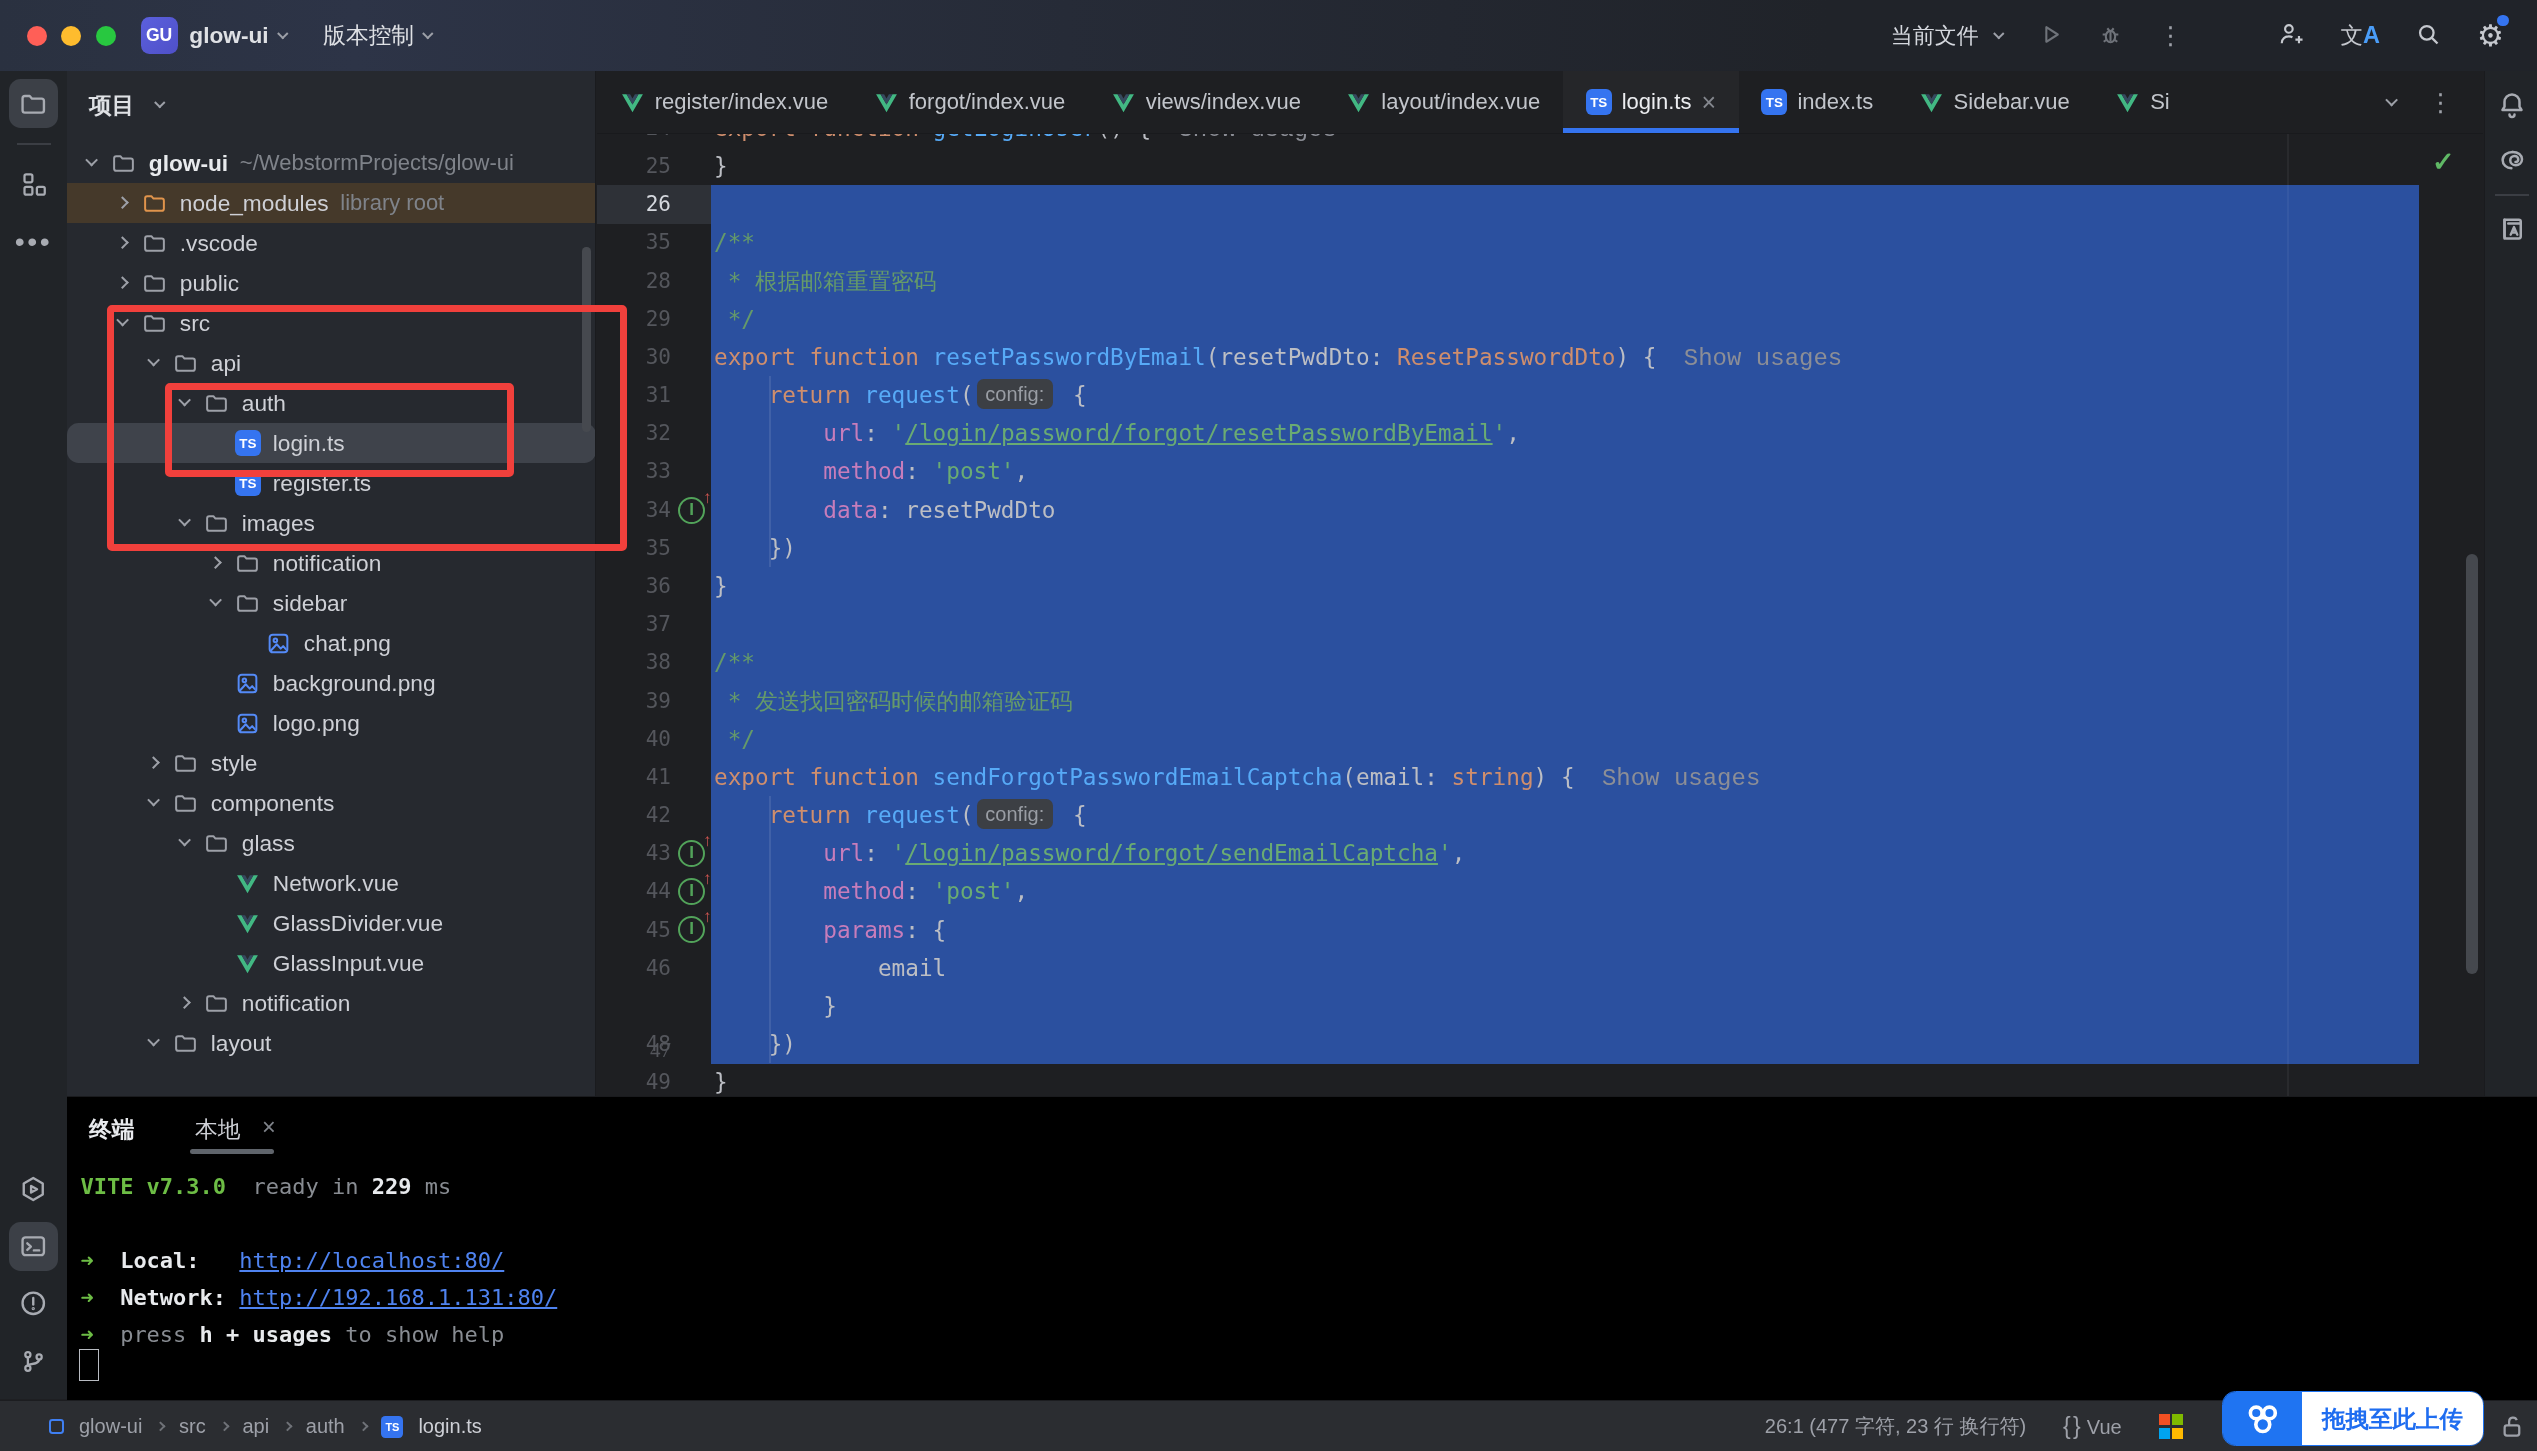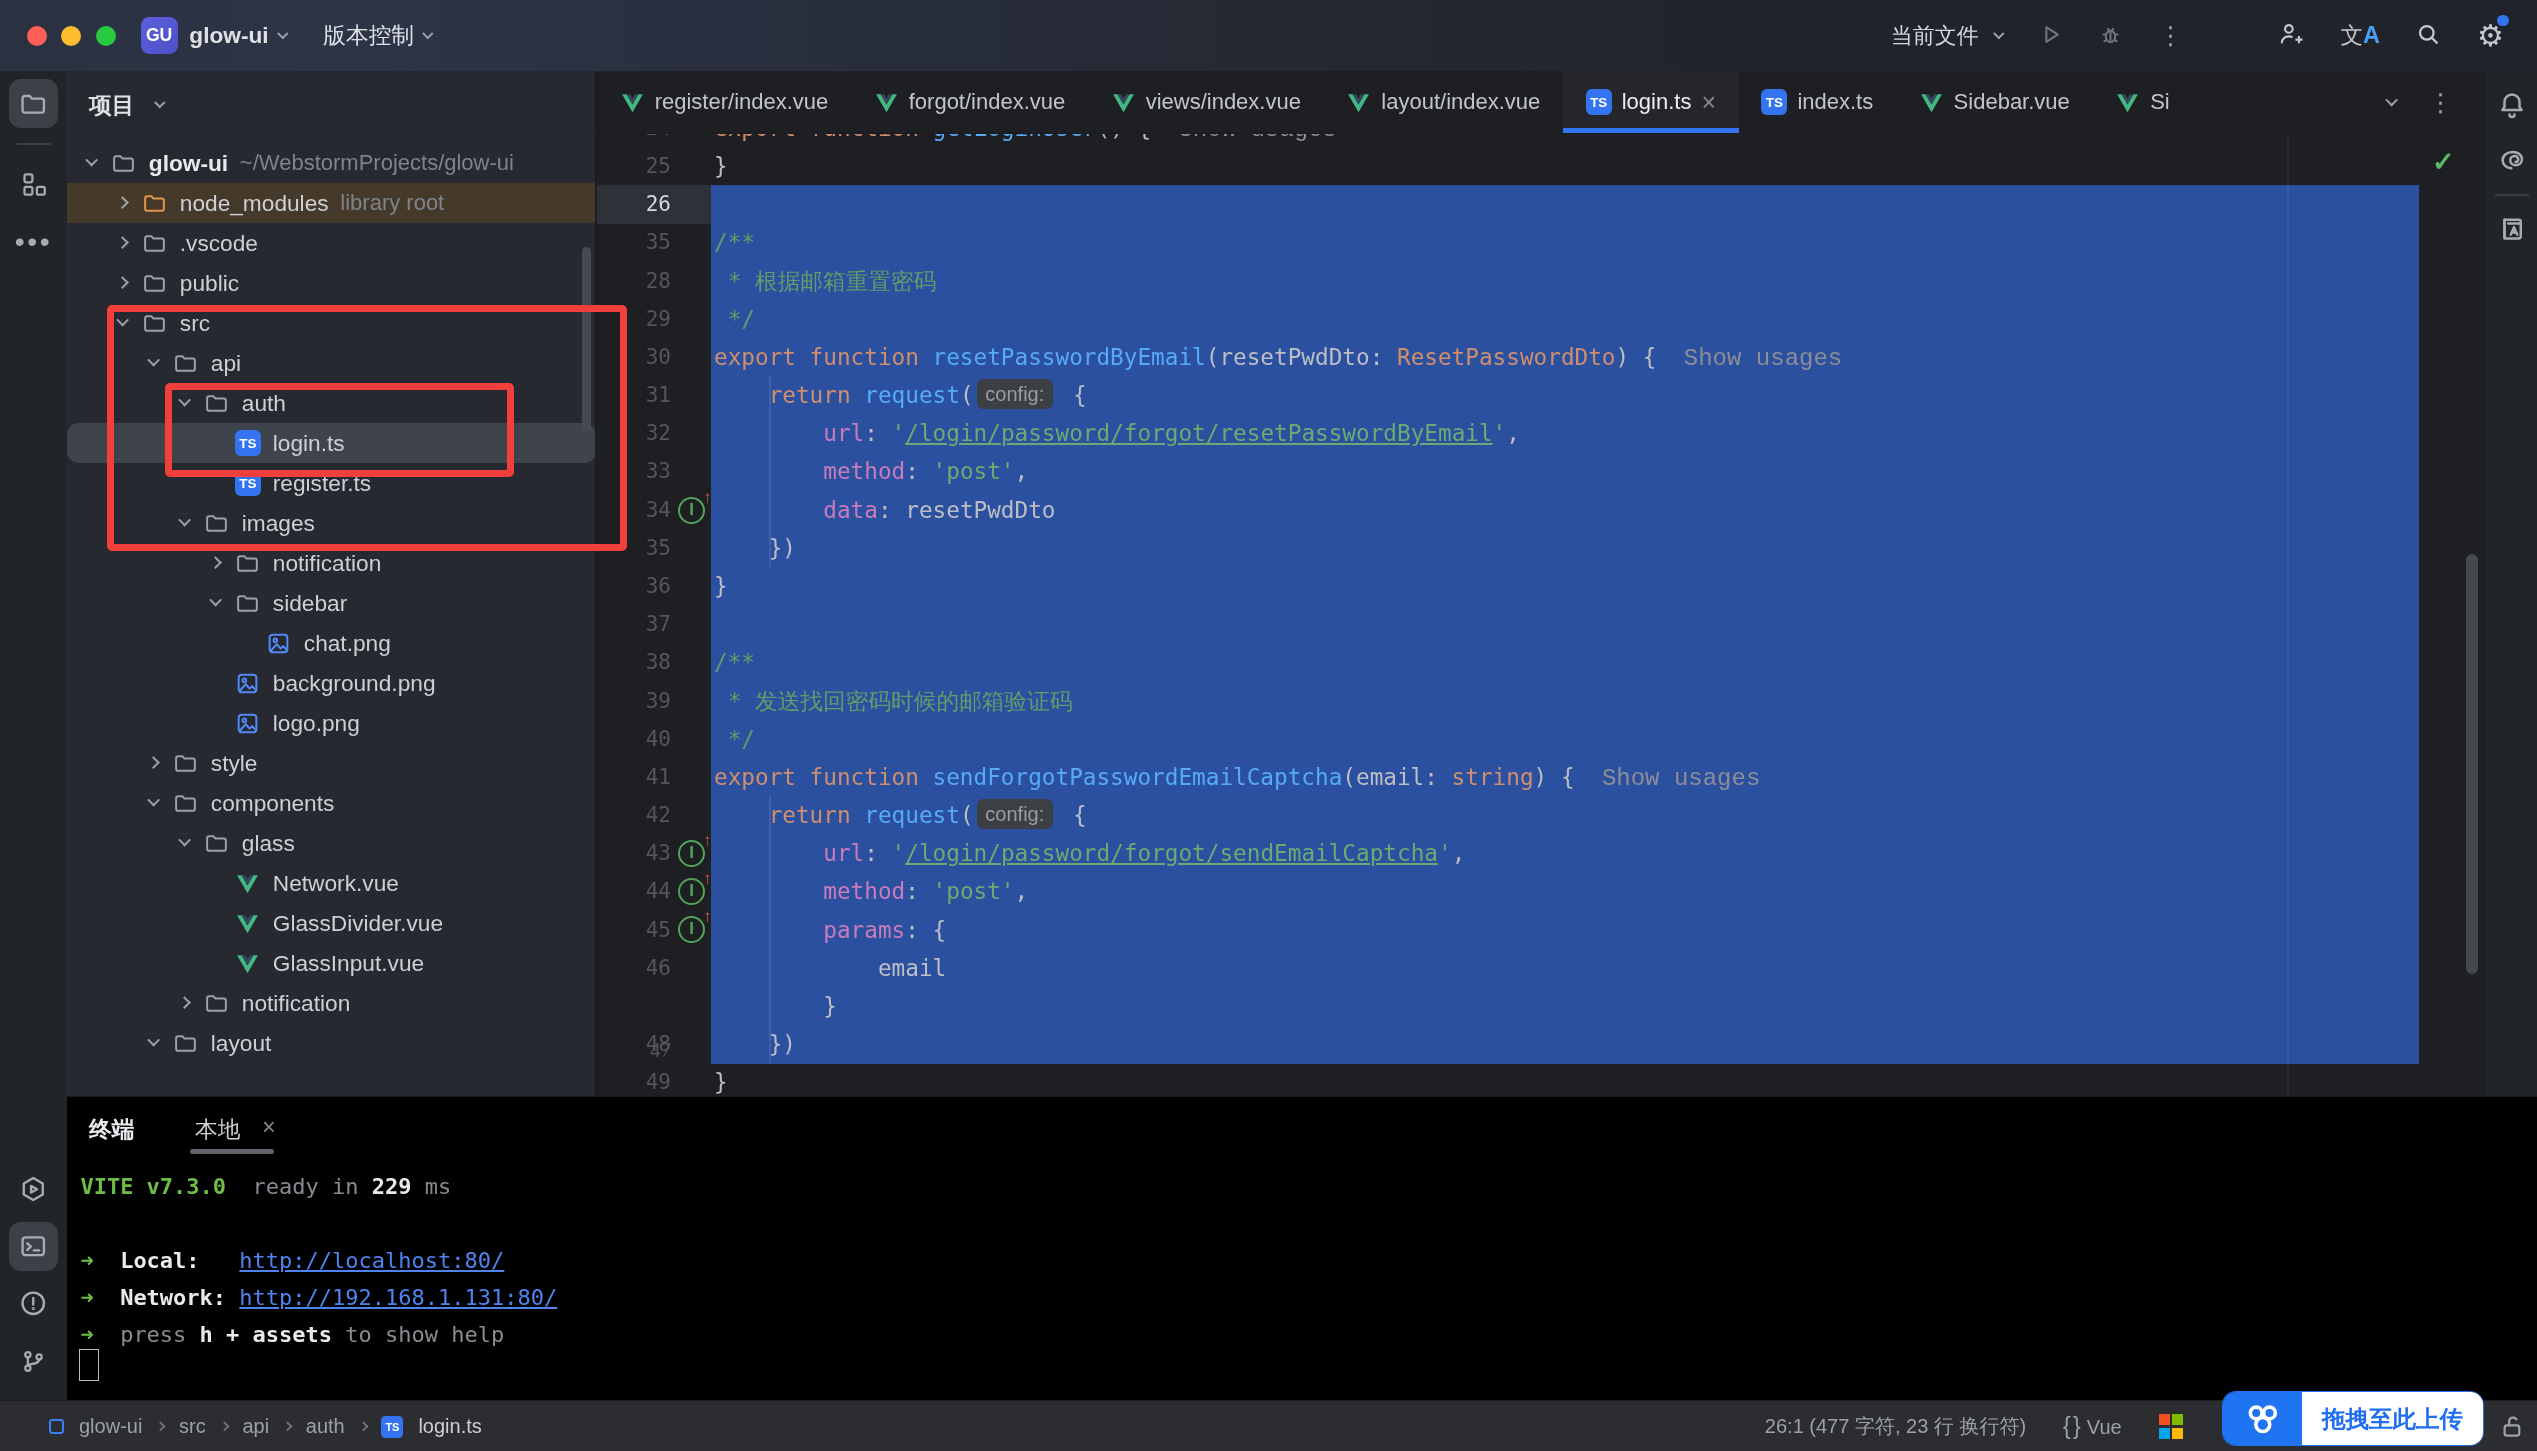--- a/index.html
+++ b/index.html
@@ -620,21 +620,21 @@
   <div class="term">
     <span class="term-title">终端</span>
     <span class="term-tab">本地</span>
     <span class="term-close"></span>
     <div class="term-underline"></div>
     <div id="term-out">
         <div class="tline" style="top: 77px;"><span class="t-vite">VITE v7.3.0</span><span class="t-dim">  ready in </span><span class="t-wb">229</span><span class="t-dim"> ms</span></div>
         <div class="tline" style="top: 114px;"></div>
         <div class="tline" style="top: 151px;"><span class="t-arrow">➜</span><span class="t-wb">  Local:</span><span class="t-dim">   </span><span class="t-link">http://localhost:80/</span></div>
         <div class="tline" style="top: 188px;"><span class="t-arrow">➜</span><span class="t-wb">  Network:</span><span class="t-dim"> </span><span class="t-link">http://192.168.1.131:80/</span></div>
-        <div class="tline" style="top: 225px;"><span class="t-arrow">➜</span><span class="t-dim">  press </span><span class="t-wb">h + assets</span><span class="t-dim"> to show help</span></div>
+        <div class="tline" style="top: 225px;"><span class="t-arrow">➜</span><span class="t-dim">  press </span><span class="t-wb">h + usages</span><span class="t-dim"> to show help</span></div>
       </div>
     <div class="t-cursor"></div>
   </div>
 
   <div class="status">
     <div class="crumbs" id="crumbs">
         <span class="crumb-proj-ic"></span>
         <span>glow-ui</span>
         <span class="crumb-sep"></span>
         <span>src</span>

